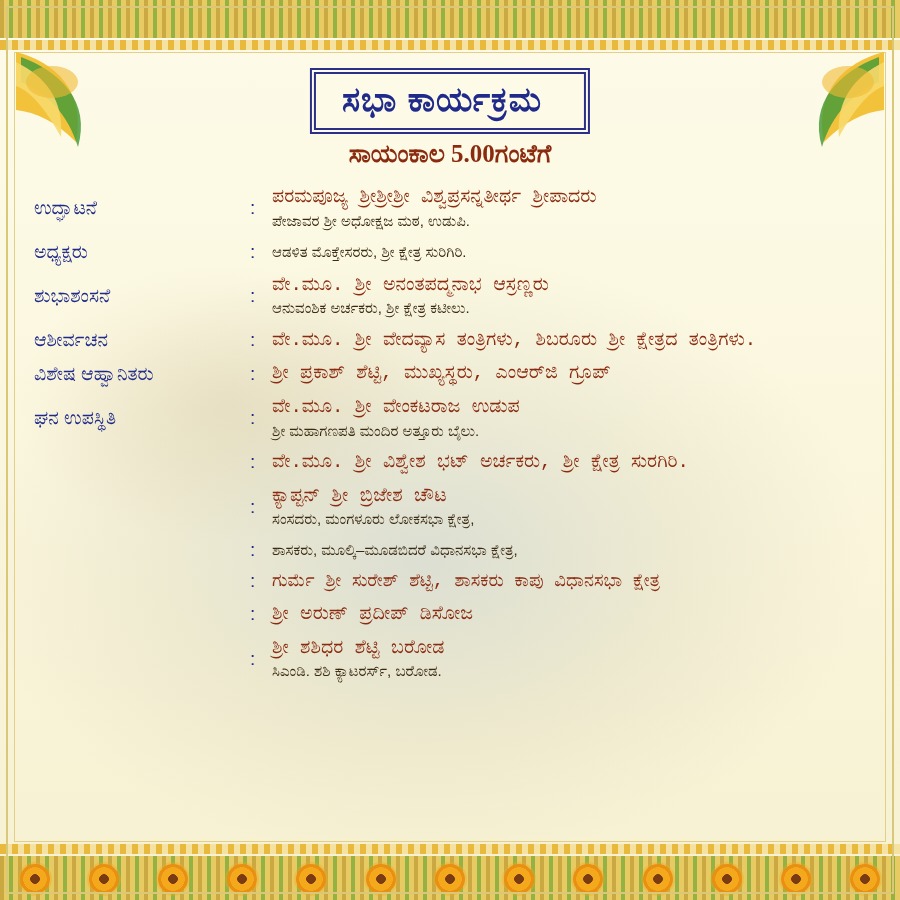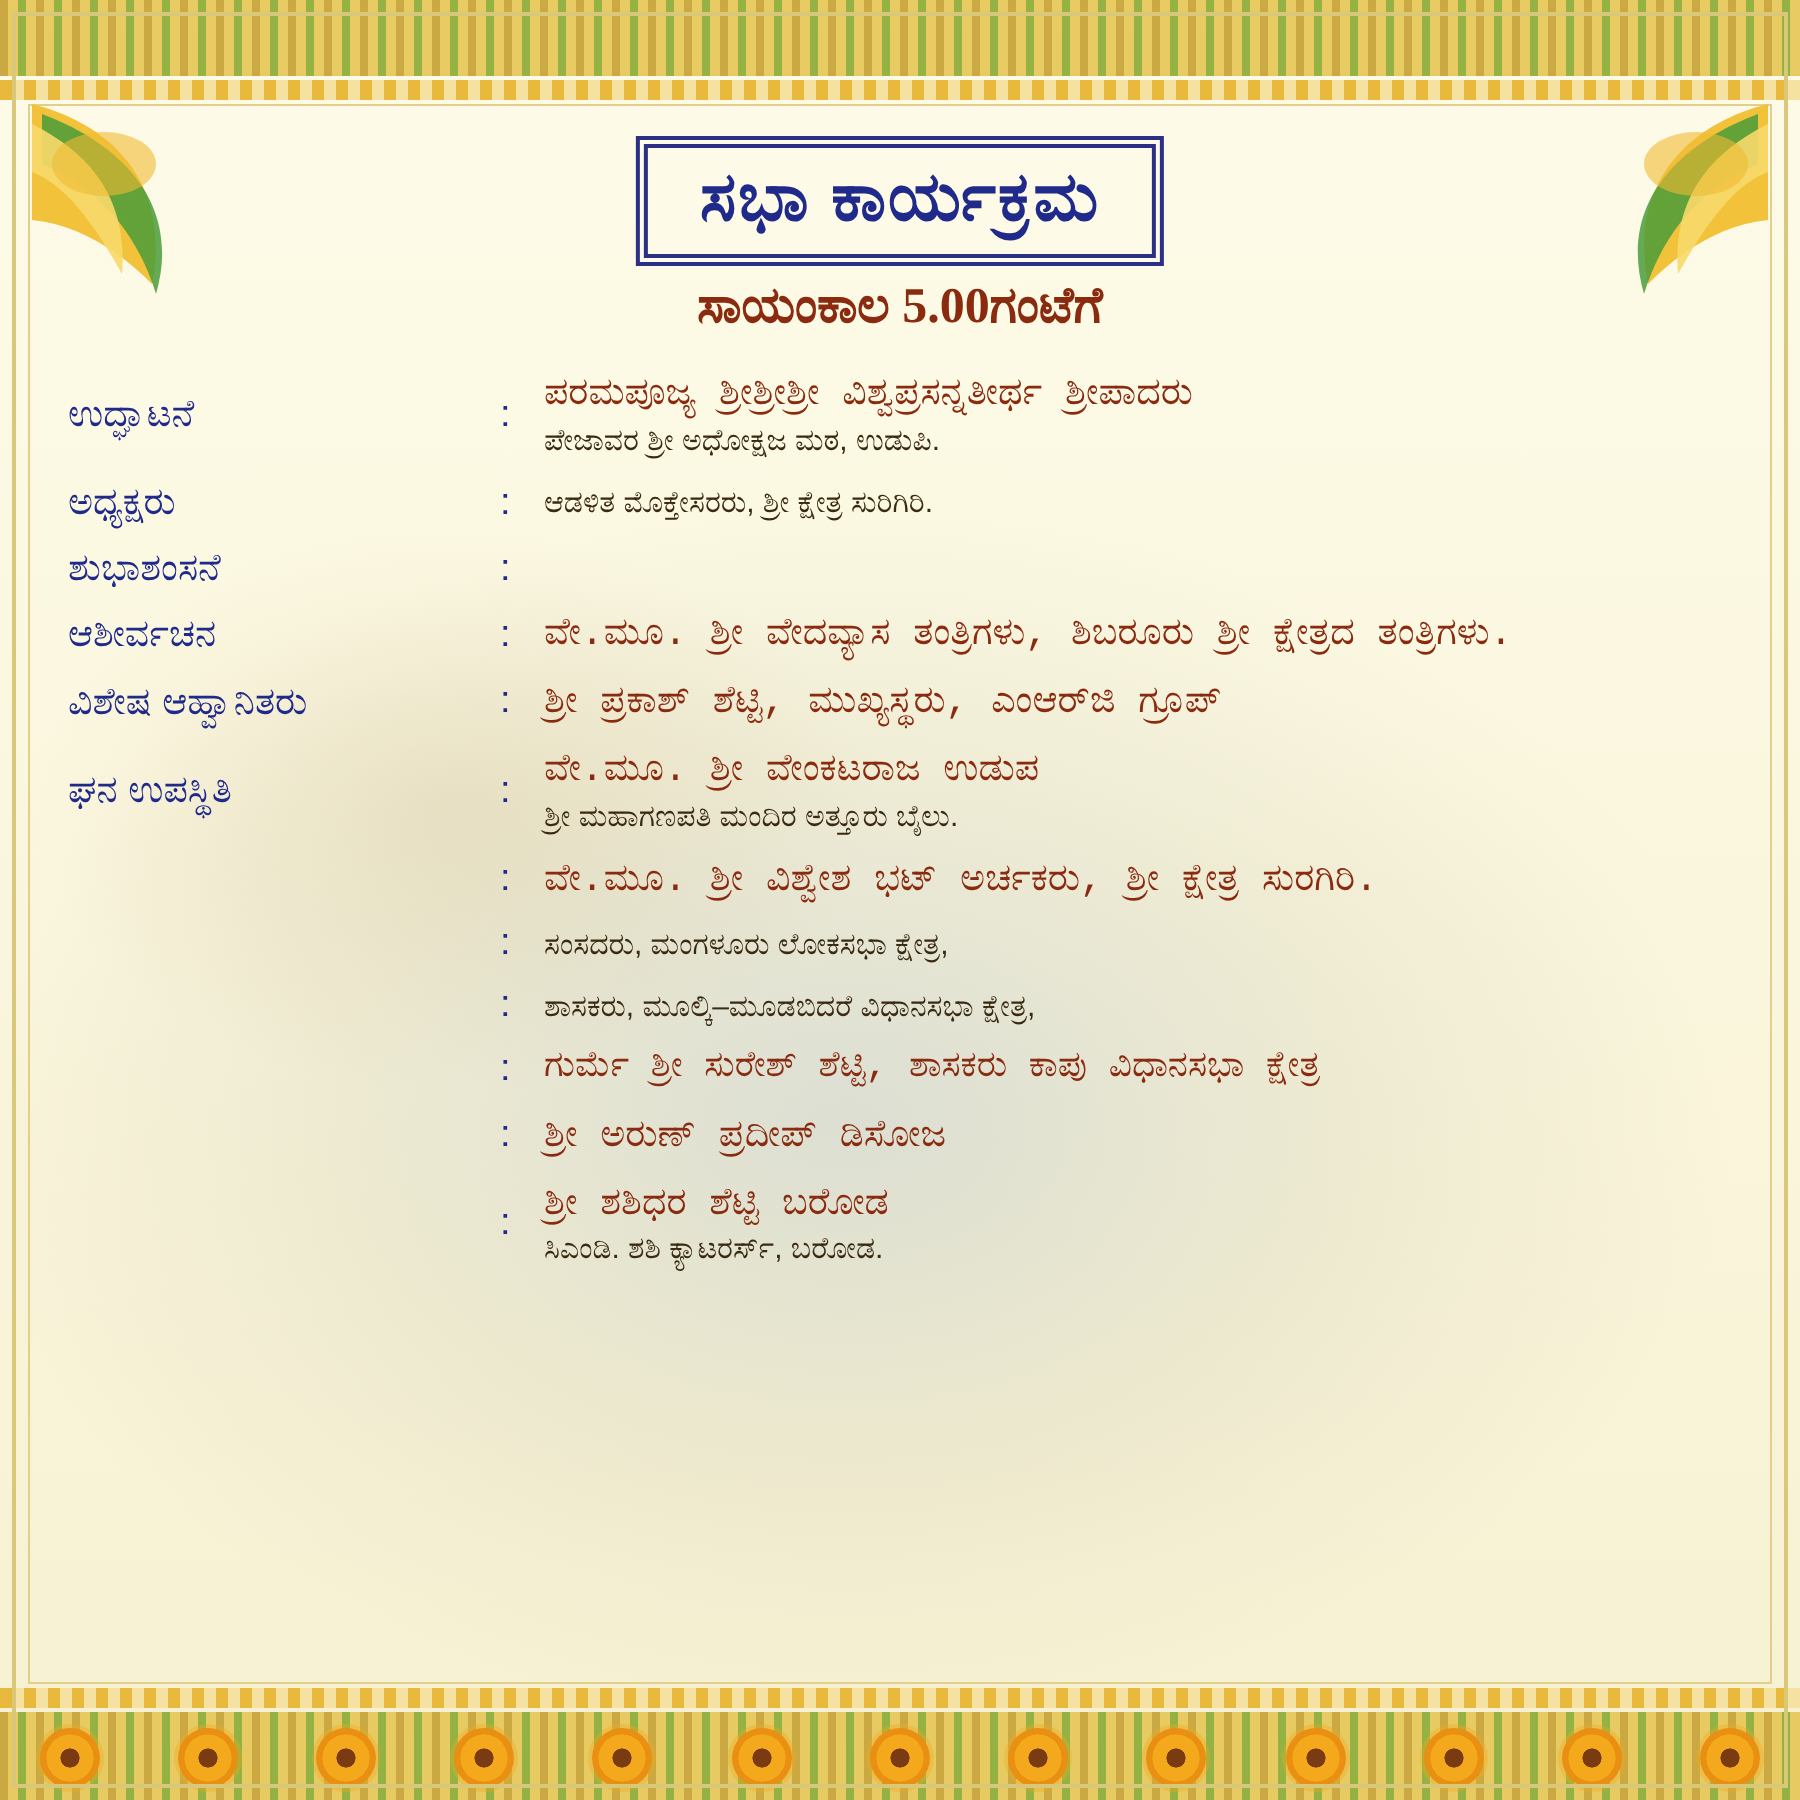--- a/index.html
+++ b/index.html
@@ -90,21 +90,21 @@
   }
   .corner.left { left: 16px; }
   .corner.right { right: 16px; }
 
   
   .title-box {
     position: absolute;
     left: 50%;
     transform: translateX(-50%);
     top: 72px;
-    padding: 6px 26px 8px 26px;
+    padding: 6px 42px 8px 26px;
     border: 2px solid #2b2f86;
     box-shadow: 0 0 0 2px #fdfbe9, 0 0 0 4px #2b2f86;
     background: rgba(253,251,233,0.55);
   }
   .title-text {
     font-family: "Liberation Sans", sans-serif;
     font-size: 34px;
     font-weight: bold;
     color: #1f2a8a;
     letter-spacing: 1px;
@@ -233,20 +233,24 @@
       <div class="label">ಅಧ್ಯಕ್ಷರು</div>
       <div class="colon">:</div>
       <div class="value">
         <div class="v-sub">ಆಡಳಿತ ಮೊಕ್ತೇಸರರು, ಶ್ರೀ ಕ್ಷೇತ್ರ ಸುರಿಗಿರಿ.</div>
       </div>
     </div>
 
     <div class="row">
       <div class="label">ಶುಭಾಶಂಸನೆ</div>
       <div class="colon">:</div>
+      <div class="value">
+        <div class="v-main">ವೇ.ಮೂ. ಶ್ರೀ ಅನಂತಪದ್ಮನಾಭ ಆಸ್ರಣ್ಣರು</div>
+        <div class="v-sub">ಆನುವಂಶಿಕ ಅರ್ಚಕರು, ಶ್ರೀ ಕ್ಷೇತ್ರ ಕಟೀಲು.</div>
+      </div>
     </div>
 
     <div class="row">
       <div class="label">ಆಶೀರ್ವಚನ</div>
       <div class="colon">:</div>
       <div class="value">
         <div class="v-main">ವೇ.ಮೂ. ಶ್ರೀ ವೇದವ್ಯಾಸ ತಂತ್ರಿಗಳು, ಶಿಬರೂರು ಶ್ರೀ ಕ್ಷೇತ್ರದ ತಂತ್ರಿಗಳು.</div>
       </div>
     </div>
 
@@ -272,20 +276,21 @@
       <div class="colon">:</div>
       <div class="value">
         <div class="v-main">ವೇ.ಮೂ. ಶ್ರೀ ವಿಶ್ವೇಶ ಭಟ್ ಅರ್ಚಕರು, ಶ್ರೀ ಕ್ಷೇತ್ರ ಸುರಗಿರಿ.</div>
       </div>
     </div>
 
     <div class="row">
       <div class="label"></div>
       <div class="colon">:</div>
       <div class="value">
+        <div class="v-main">ಕ್ಯಾಪ್ಟನ್ ಶ್ರೀ ಬ್ರಿಜೇಶ ಚೌಟ</div>
         <div class="v-sub">ಸಂಸದರು, ಮಂಗಳೂರು ಲೋಕಸಭಾ ಕ್ಷೇತ್ರ,</div>
       </div>
     </div>
 
     <div class="row">
       <div class="label"></div>
       <div class="colon">:</div>
       <div class="value">
         <div class="v-sub">ಶಾಸಕರು, ಮೂಲ್ಕಿ–ಮೂಡಬಿದರೆ ವಿಧಾನಸಭಾ ಕ್ಷೇತ್ರ,</div>
       </div>

